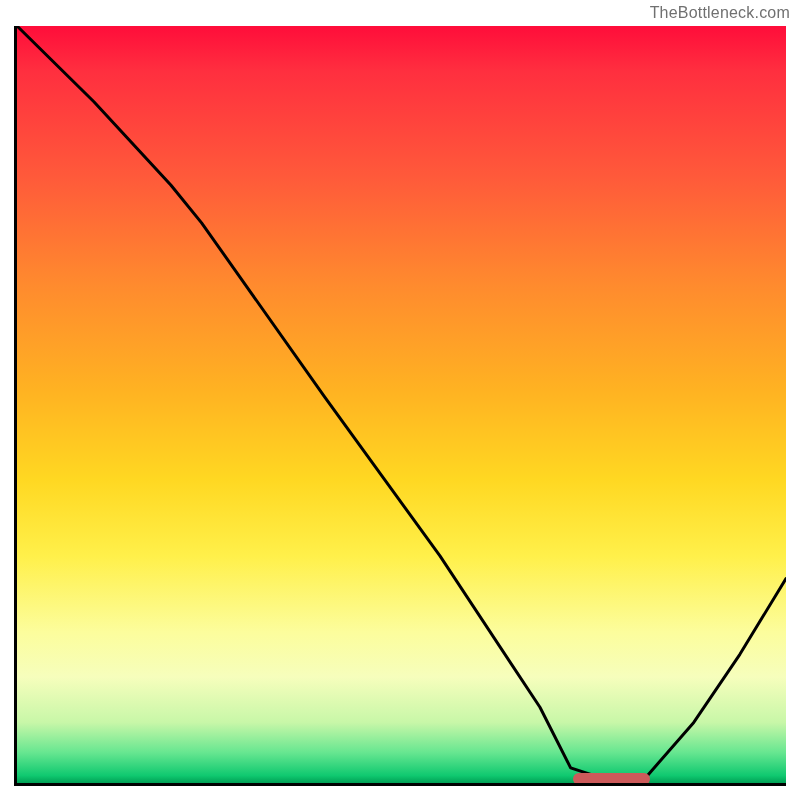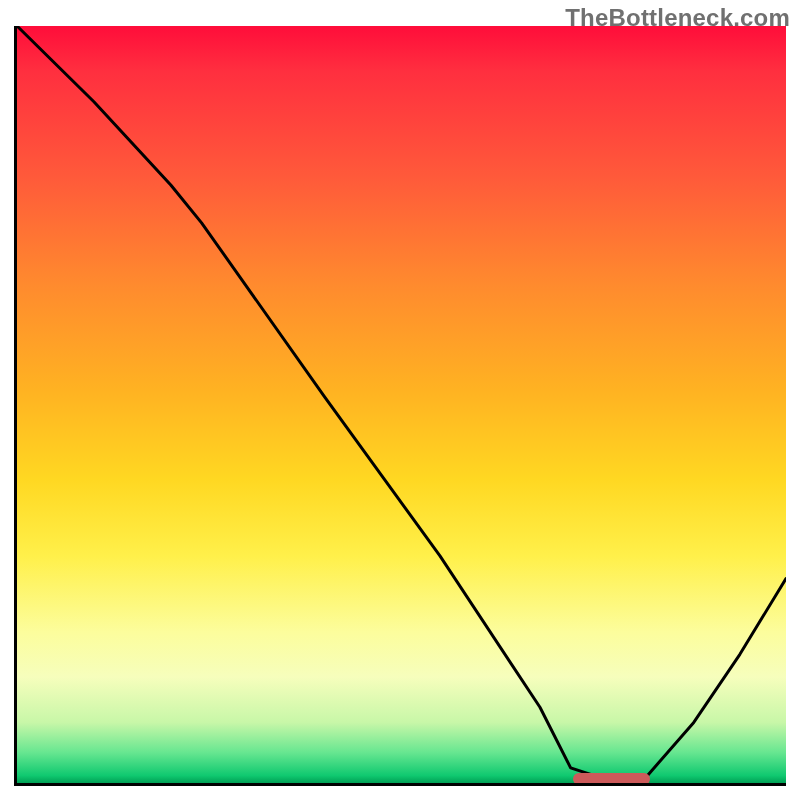--- a/index.html
+++ b/index.html
@@ -13,22 +13,22 @@
   .frame {
     position: relative;
     width: 800px;
     height: 800px;
     box-sizing: border-box;
   }
   .watermark {
     position: absolute;
     top: 4px;
     right: 10px;
-    font-size: 24px;
-    font-weight: 700;
+    font-size: 16px;
+    font-weight: 400;
     color: #707070;
     letter-spacing: 0.2px;
   }
   .plot {
     position: absolute;
     left: 14px;
     top: 26px;
     width: 772px;
     height: 760px;
     box-sizing: border-box;

